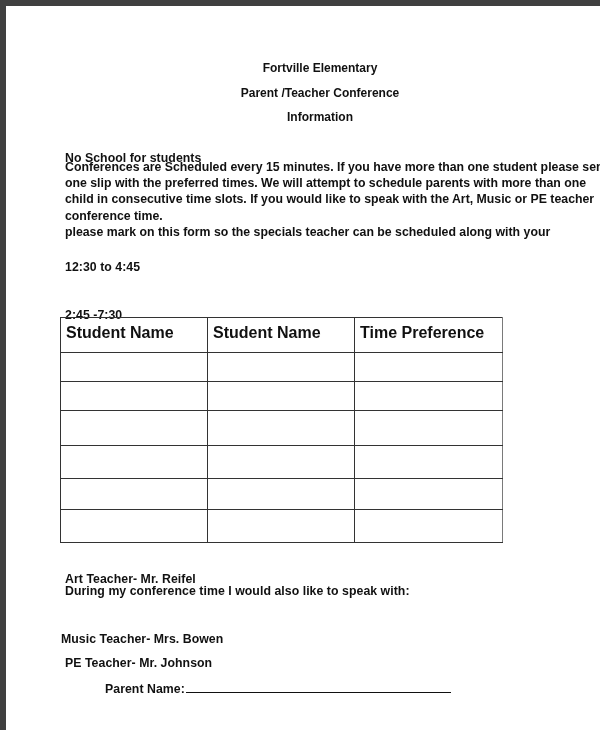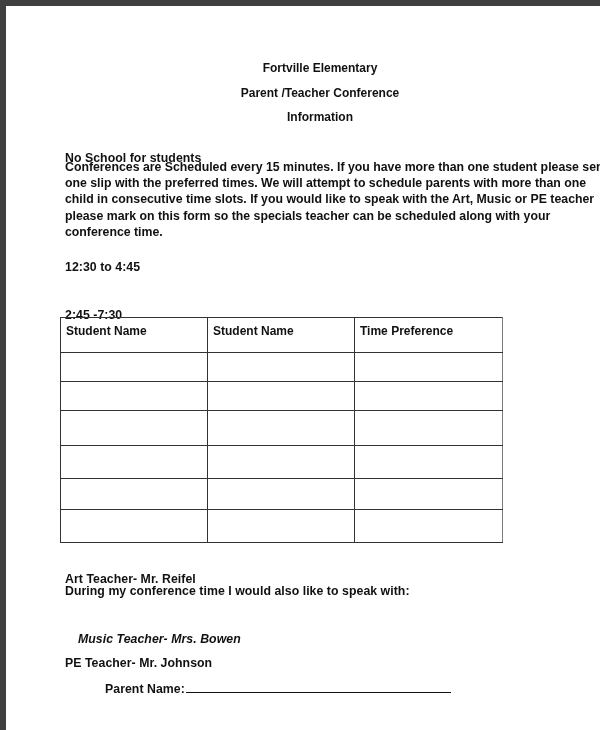--- a/index.html
+++ b/index.html
@@ -69,21 +69,21 @@
     .form-table th, .form-table td {
       border: 1.5px solid #333333;
       padding: 0;
       text-align: left;
       vertical-align: top;
     }
     .form-table .outer-right {
       border-right-color: #7a7a7a;
     }
     .form-table th {
-      font-size: 12px;
+      font-size: 16px;
       font-weight: bold;
       padding: 6px 0 0 5px;
       height: 28px;
     }
     .form-table td input {
       width: 100%;
       height: 100%;
       border: none;
       background: transparent;
       box-sizing: border-box;
@@ -109,22 +109,22 @@
   <div class="title-line" style="top:55px;">Fortville Elementary</div>
   <div class="title-line" style="top:80px;">Parent /Teacher Conference</div>
   <div class="title-line" style="top:104px;">Information</div>
 
   <div class="abs body-text" style="left:59px; top:129px;">No School for students</div>
 
   <div class="para">
     <span>Conferences are Scheduled every 15 minutes. If you have more than one student please send</span>
     <span>one slip with the preferred times. We will attempt to schedule parents with more than one</span>
     <span>child in consecutive time slots. If you would like to speak with the Art, Music or PE teacher</span>
+    <span>conference time.</span>
     <span>please mark on this form so the specials teacher can be scheduled along with your</span>
-    <span>conference time.</span>
   </div>
 
   <div class="abs body-text" style="left:59px; top:238px;">12:30 to 4:45</div>
   <div class="abs body-text" style="left:59px; top:286px;">2:45 -7:30</div>
 
   <table class="form-table">
     <colgroup>
       <col style="width:147px;">
       <col style="width:147px;">
       <col style="width:148px;">
@@ -165,20 +165,20 @@
       <tr style="height:33px;">
         <td><input type="text" value="" style=""></td>
         <td><input type="text" value="" style=""></td>
         <td class="outer-right"><input type="text" value="" style=""></td>
       </tr>
     </tbody>
   </table>
 
   <div class="abs body-text" style="left:59px; top:562px;">During my conference time I would also like to speak with:</div>
   <div class="abs body-text" style="left:59px; top:550px;">Art Teacher- Mr. Reifel</div>
-  <div class="abs body-text" style="left:72px; top:610px;font-style:italic;">Music Teacher- Mrs. Bowen</div>
+  <div class="abs body-text" style="left:55px; top:610px;">Music Teacher- Mrs. Bowen</div>
   <div class="abs body-text" style="left:59px; top:634px;">PE Teacher- Mr. Johnson</div>
 
   <div class="abs body-text" style="left:59px; top:658px;padding-left:40px;">
     <span>Parent Name:</span><span class="parent-line"></span>
   </div>
 
 </div>
 
 </body></html>

